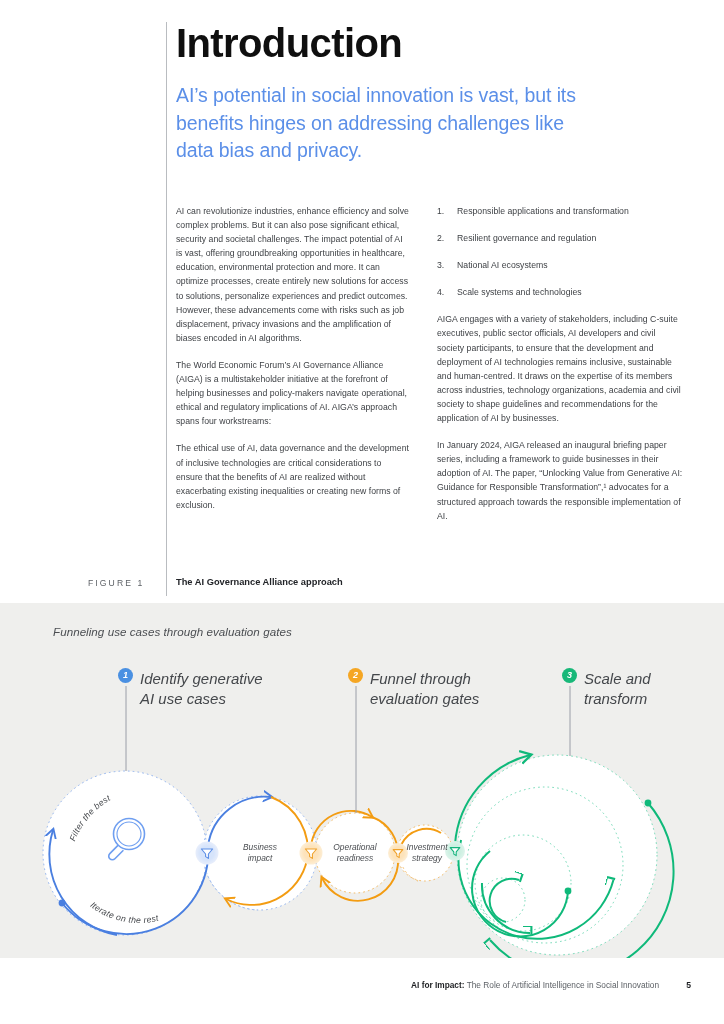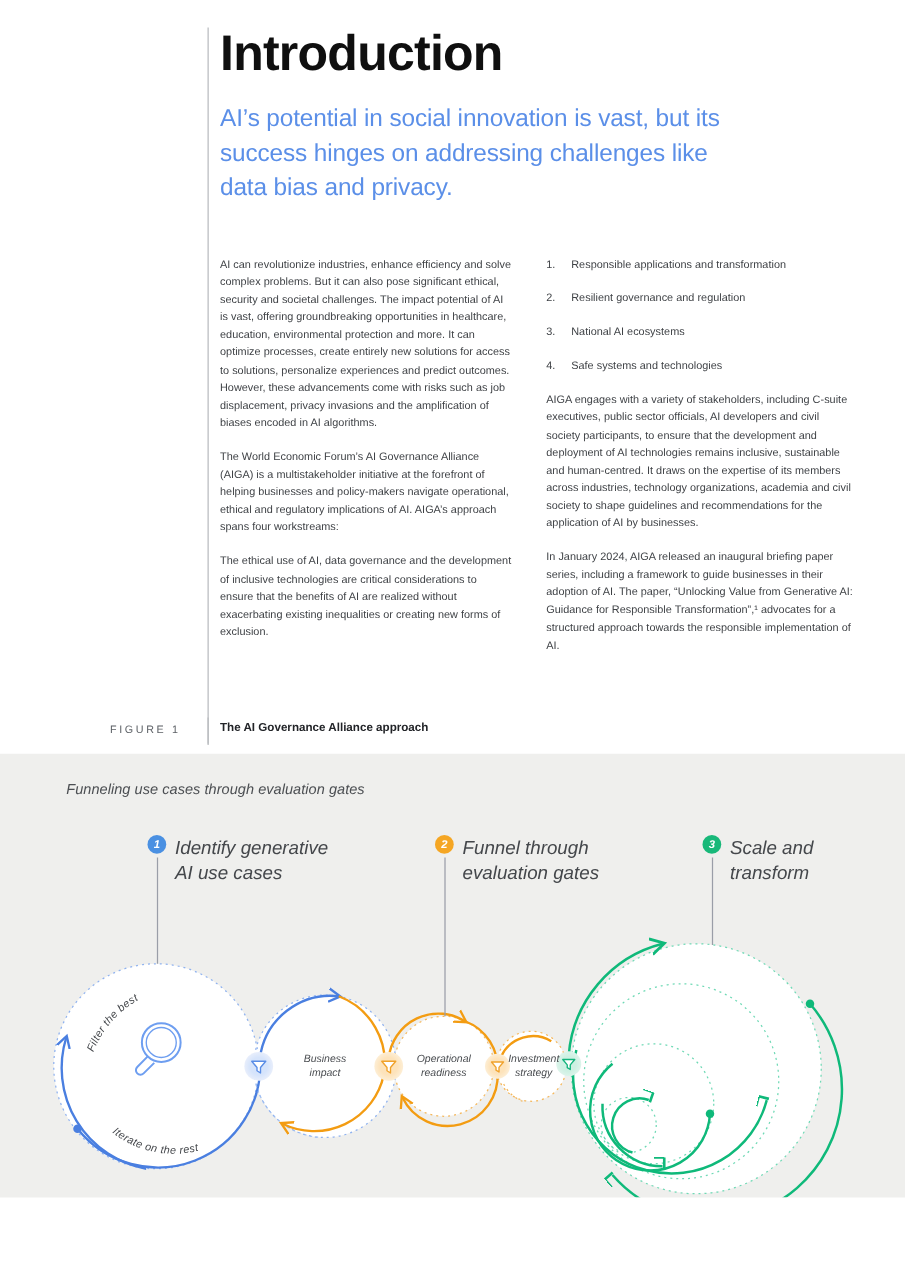--- a/index.html
+++ b/index.html
@@ -203,21 +203,21 @@
 </head>
 <body>
 
 <div class="page">
 
   <div class="article">
 
     <div class="vrule"></div>
 
     <div class="title">Introduction</div>
-    <div class="subtitle">AI’s potential in social innovation is vast, but its success hinges on addressing challenges like data bias and privacy.</div>
+    <div class="subtitle">AI’s potential in social innovation is vast, but its benefits hinges on addressing challenges like data bias and privacy.</div>
 
     <div class="col left">
       <p>AI can revolutionize industries, enhance efficiency and solve complex problems. But it can also pose significant ethical, security and societal challenges. The impact potential of AI is vast, offering groundbreaking opportunities in healthcare, education, environmental protection and more. It can optimize processes, create entirely new solutions for access to solutions, personalize experiences and predict outcomes. However, these advancements come with risks such as job displacement, privacy invasions and the amplification of biases encoded in AI algorithms.</p>
       <p>The World Economic Forum’s AI Governance Alliance (AIGA) is a multistakeholder initiative at the forefront of helping businesses and policy-makers navigate operational, ethical and regulatory implications of AI. AIGA’s approach spans four workstreams:</p>
       <p>The ethical use of AI, data governance and the development of inclusive technologies are critical considerations to ensure that the benefits of AI are realized without exacerbating existing inequalities or creating new forms of exclusion.</p>
     </div>
 
     <div class="col right">
       <ol class="ws">
         <li>
@@ -227,21 +227,21 @@
         <li>
           <span class="num">2.</span>
           <span>Resilient governance and regulation</span>
         </li>
         <li>
           <span class="num">3.</span>
           <span>National AI ecosystems</span>
         </li>
         <li>
           <span class="num">4.</span>
-          <span>Safe systems and technologies</span>
+          <span>Scale systems and technologies</span>
         </li>
       </ol>
       <p>AIGA engages with a variety of stakeholders, including C-suite executives, public sector officials, AI developers and civil society participants, to ensure that the development and deployment of AI technologies remains inclusive, sustainable and human-centred. It draws on the expertise of its members across industries, technology organizations, academia and civil society to shape guidelines and recommendations for the application of AI by businesses.</p>
       <p>In January 2024, AIGA released an inaugural briefing paper series, including a framework to guide businesses in their adoption of AI. The paper, “Unlocking Value from Generative AI: Guidance for Responsible Transformation”,¹ advocates for a structured approach towards the responsible implementation of AI.</p>
     </div>
   </div>
 
   <div class="figcap">
     <div class="fignum">FIGURE 1</div>
     <div class="divider"></div>
@@ -378,14 +378,18 @@
 evaluation gates</div>
     </div>
     <div class="step" style="left:562px; top:65px;">
       <div class="badge" style="background:#18b879;">3</div>
       <div class="steplabel">Scale and
 transform</div>
     </div>
 
   </div>
 
+  <div class="footer">
+    <div class="ftext"><b>AI for Impact:</b><span> The Role of Artificial Intelligence in Social Innovation</span></div>
+    <div class="pageno">5</div>
+  </div>
 
 </div>
 
 </body></html>

